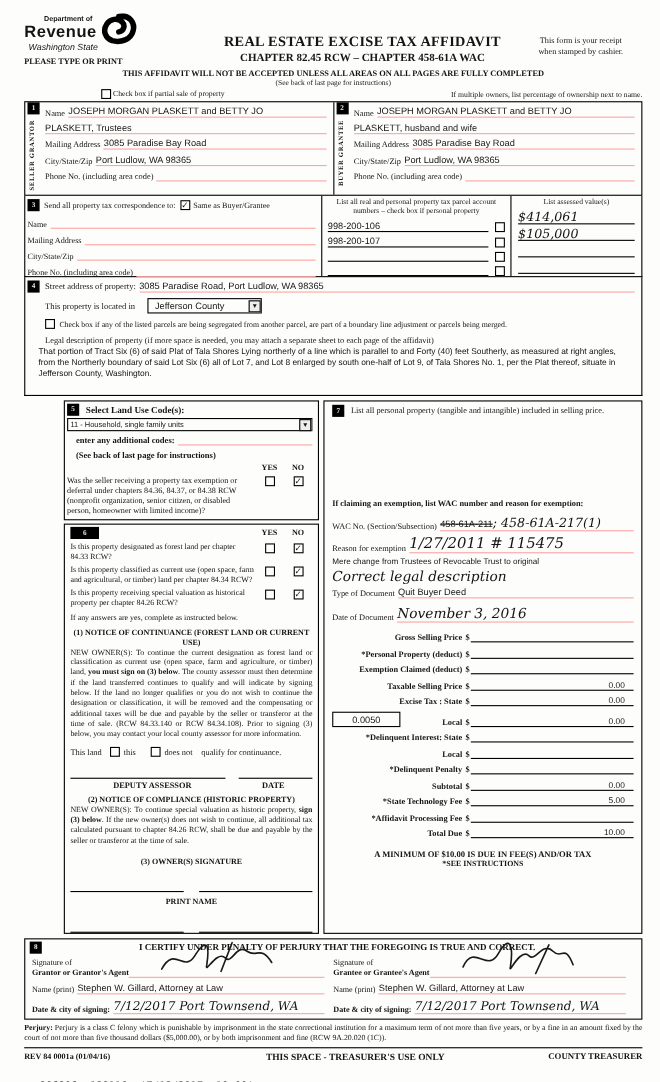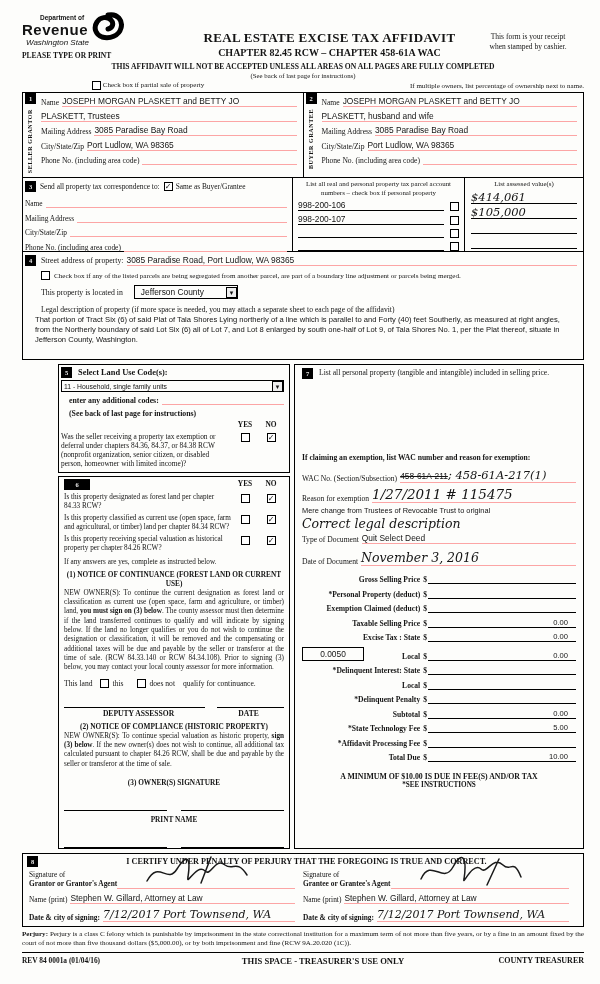--- a/index.html
+++ b/index.html
@@ -263,30 +263,30 @@
       <div class="vrow"></div>
     </div>
   </div>
 
   <div class="sec4">
     <div class="srow">
       <span class="secnum">4</span>
       <span class="lab" style="margin-left:5px;">Street address of property:</span>
       <span class="fill typed">3085 Paradise Road, Port Ludlow, WA 98365</span>
     </div>
-    <div class="srow" style="margin-top:5px; align-items:center; font-size:7.1px;">
-      <span class="cb" style="margin-left:16px; margin-right:4px;"></span>
-      <span>Check box if any of the listed parcels are being segregated from another parcel, are part of a boundary line adjustment or parcels being merged.</span>
-    </div>
     <div class="srow" style="margin-top:5px; align-items:center;">
       <span class="lab" style="margin-left:16px;">This property is located in</span>
       <span class="county-box">
         <span class="typed" style="padding:1px 22px 1px 6px;">Jefferson County</span>
         <span class="dd-btn">▼</span>
       </span>
+    </div>
+    <div class="srow" style="margin-top:5px; align-items:center; font-size:7.1px;">
+      <span class="cb" style="margin-left:16px; margin-right:4px;"></span>
+      <span>Check box if any of the listed parcels are being segregated from another parcel, are part of a boundary line adjustment or parcels being merged.</span>
     </div>
     <div style="margin:6px 0 0 16px; font-size:7.6px;">Legal description of property (if more space is needed, you may attach a separate sheet to each page of the affidavit)</div>
     <div class="legal-text">That portion of Tract Six (6) of said Plat of Tala Shores Lying northerly of a line which is parallel to and Forty (40) feet Southerly, as measured at right angles, from the Northerly boundary of said Lot Six (6) all of Lot 7, and Lot 8 enlarged by south one-half of Lot 9, of Tala Shores No. 1, per the Plat thereof, situate in Jefferson County, Washington.</div>
   </div>
 
   <div class="cols">
     <div class="col-left">
 
       <div class="box box5">
         <div class="frow" style="align-items:center; margin-bottom:1px;">
@@ -391,21 +391,21 @@
         <div class="wac-row" style="margin-top:3px;">
           <span class="lab">Reason for exemption</span>
           <span class="fill hand" style="font-size:13.5px;">1/27/2011  # 115475</span>
         </div>
         <div class="typed" style="font-size:7.4px; margin-top:3px; line-height:1.3;">
           <div>Mere change from Trustees of Revocable Trust to original</div>
         </div>
         <div class="hand" style="font-size:12.5px;">Correct legal description</div>
         <div class="wac-row">
           <span class="lab">Type of Document</span>
-          <span class="fill typed">Quit Select Deed</span>
+          <span class="fill typed">Quit Buyer Deed</span>
         </div>
         <div class="wac-row" style="margin-top:6px;">
           <span class="lab">Date of Document</span>
           <span class="fill hand" style="font-size:12.5px;">November 3, 2016</span>
         </div>
 
         <div style="margin-top:4px;">
           <div class="mrow">
               <span class="mlab">Gross Selling Price</span>
               <span class="mdollar">$</span>

